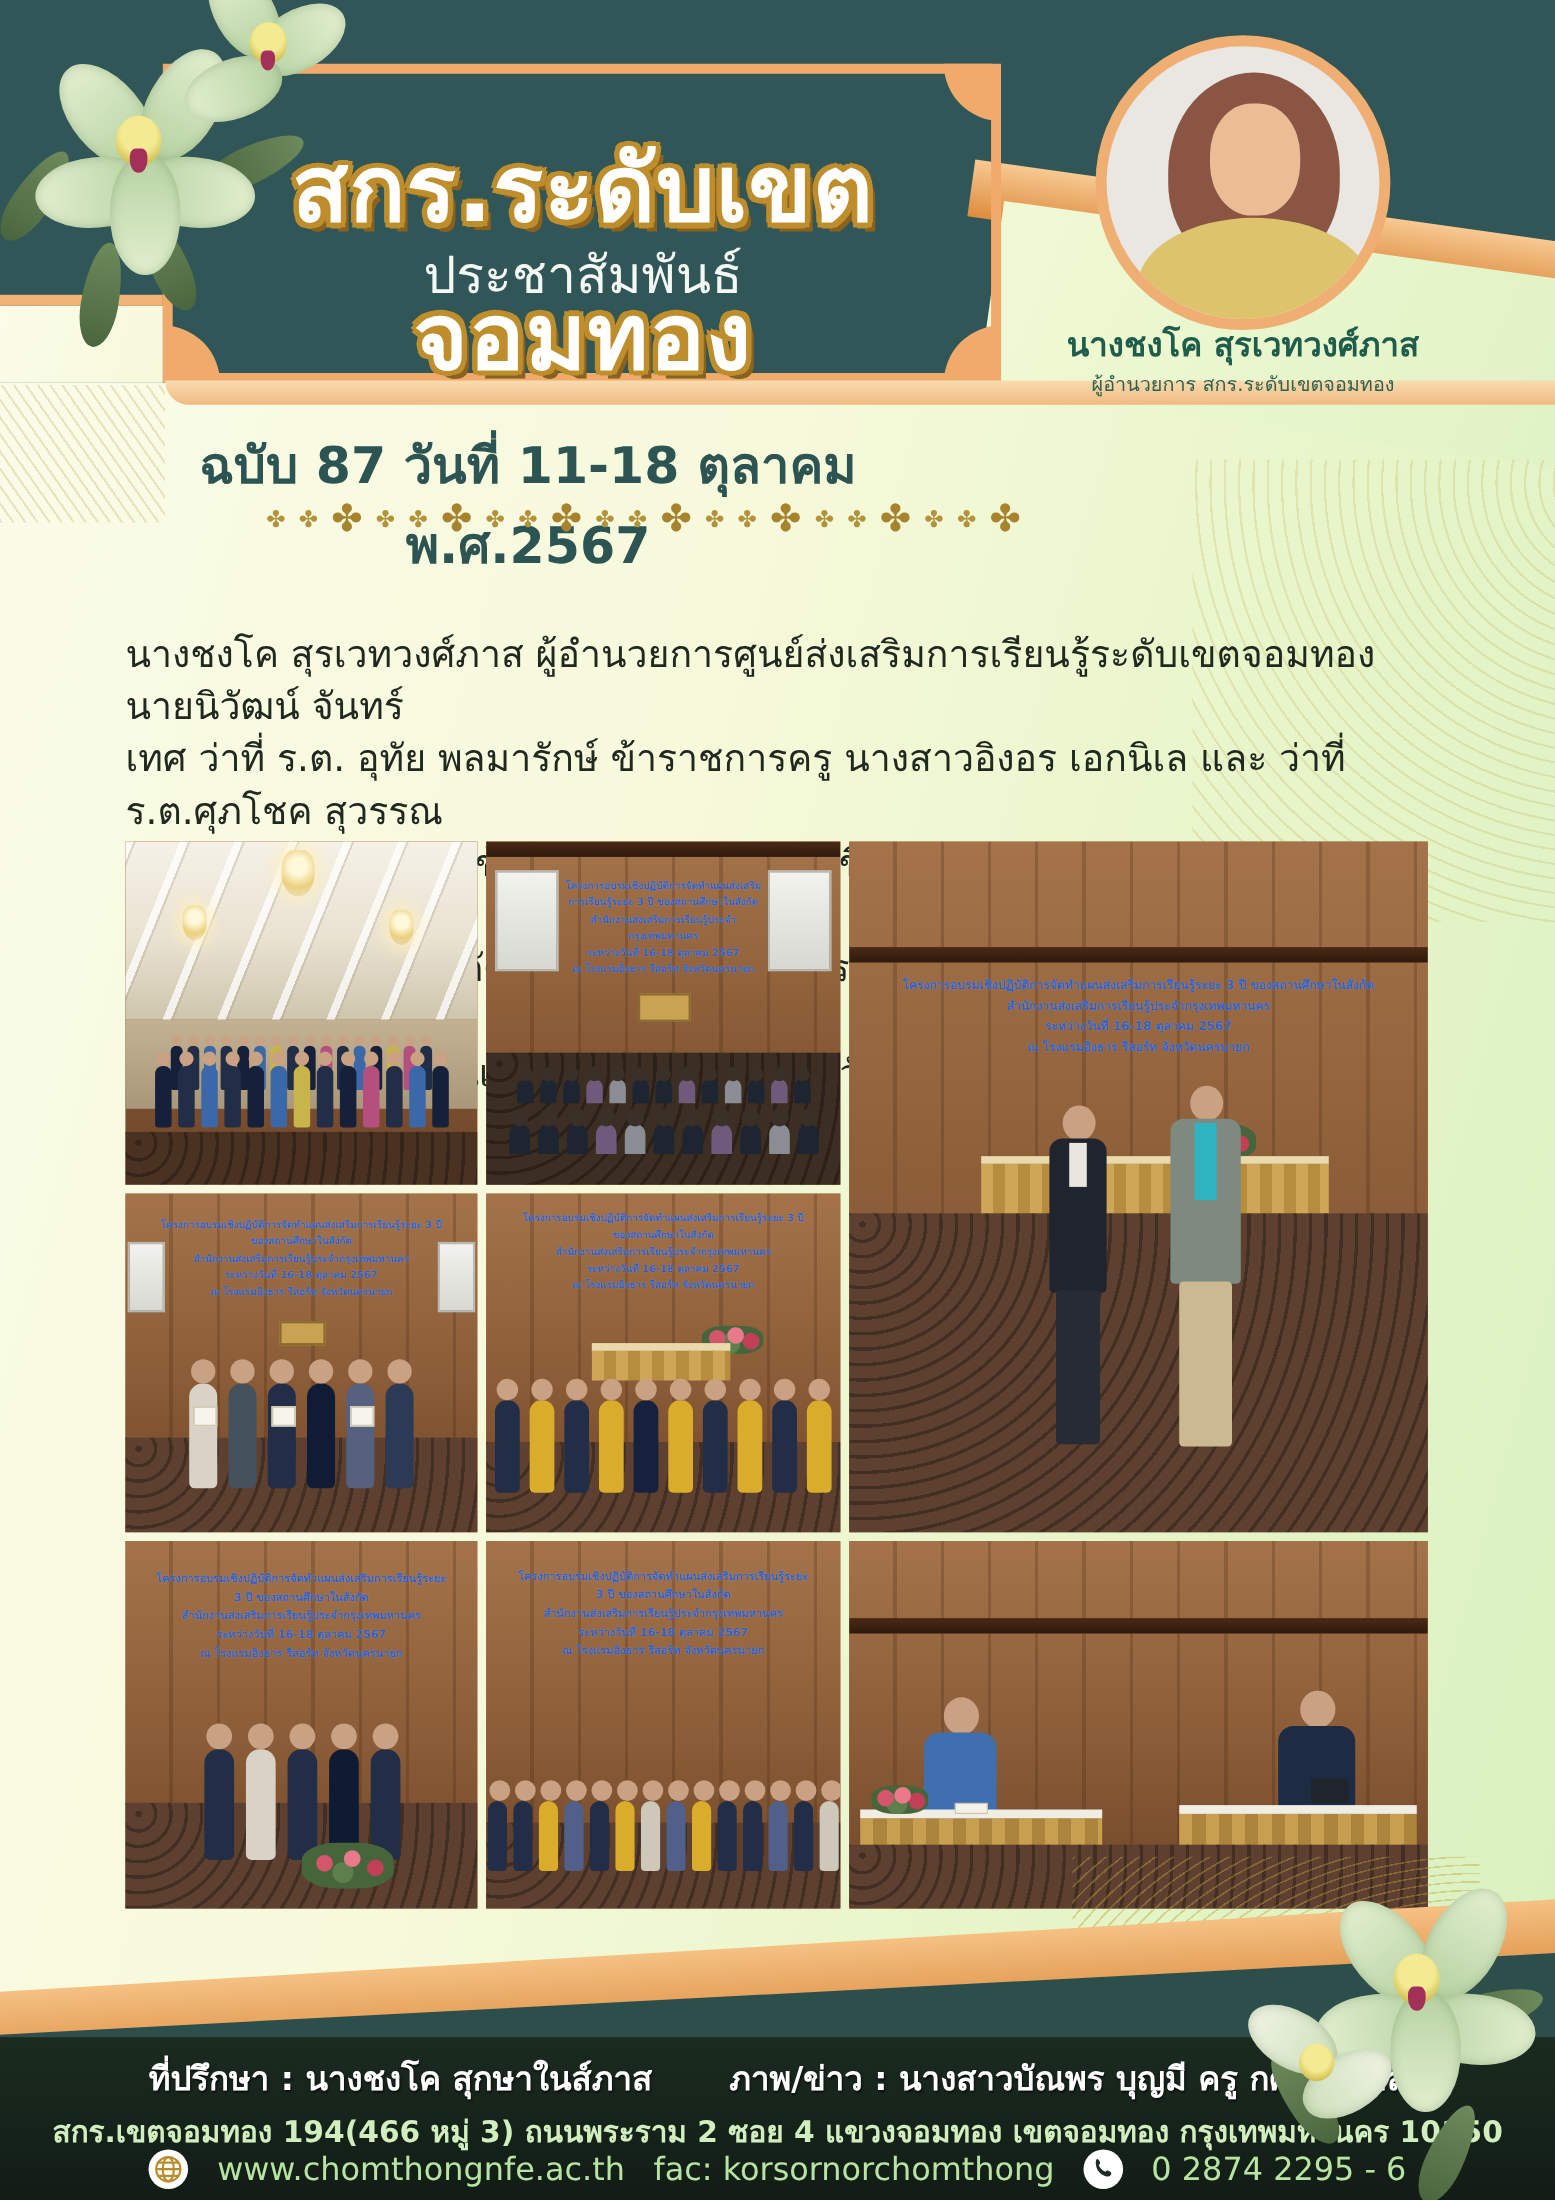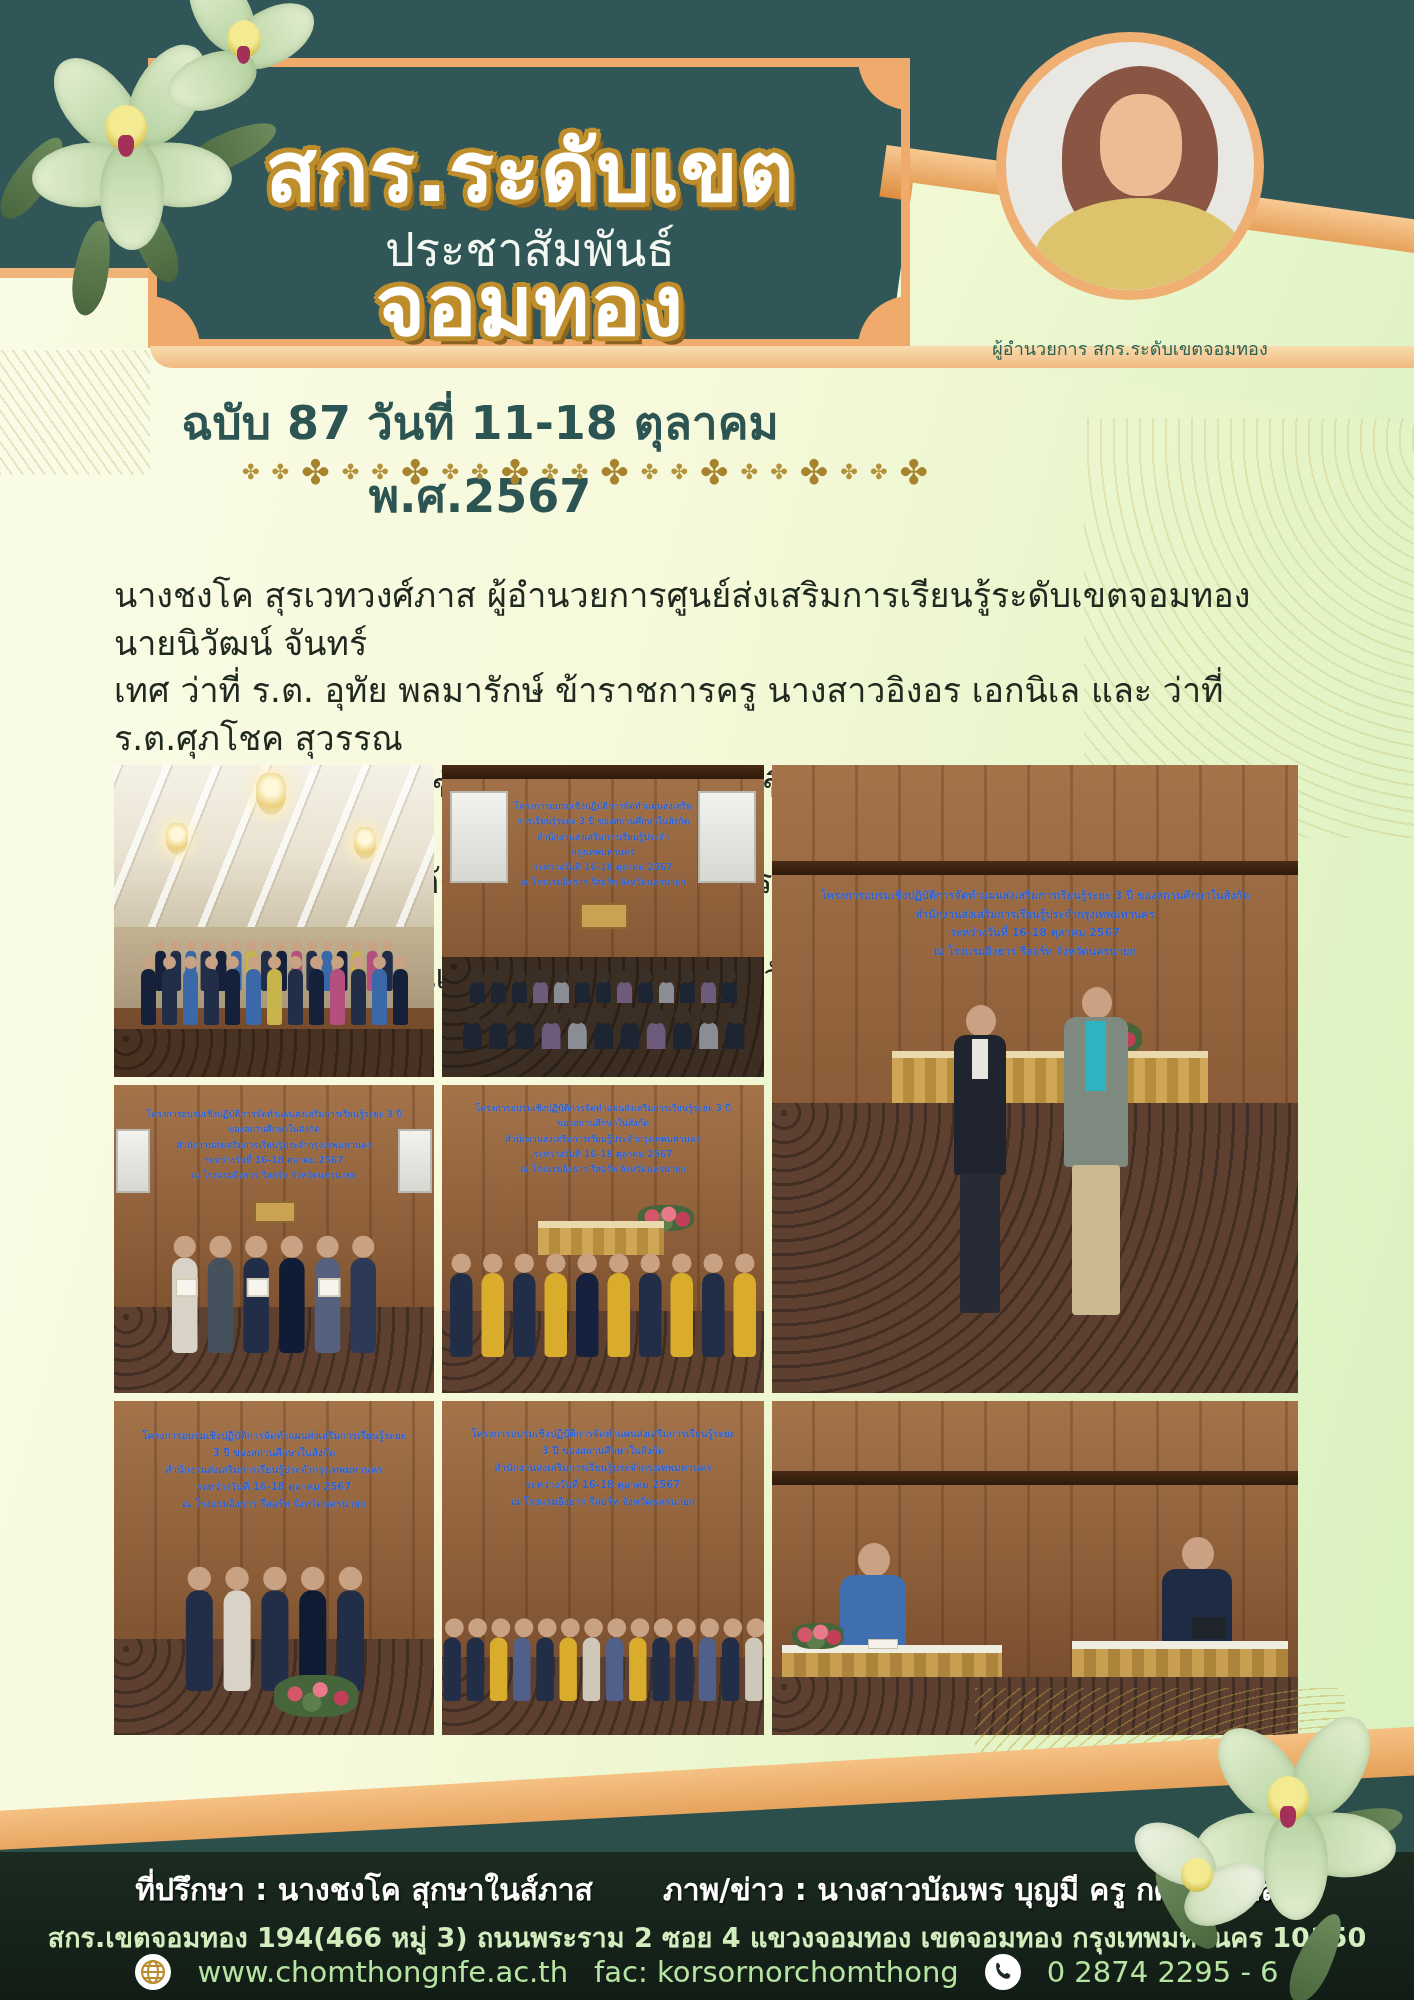--- a/index.html
+++ b/index.html
@@ -161,20 +161,21 @@
   <div class="header-left-cut"></div>
 
   <div class="page-title">สกร.ระดับเขตจอมทอง</div>
   <div class="page-subtitle">ประชาสัมพันธ์</div>
 
   <div class="portrait">
     <div class="hair"></div>
     <div class="face"></div>
     <div class="blouse"></div>
   </div>
+  <div class="director-name">นางชงโค สุรเวทวงศ์ภาส</div>
   <div class="director-title">ผู้อำนวยการ สกร.ระดับเขตจอมทอง</div>
 
   <div class="orchids o-tl">
     <div class="leaf" style="left:30px;top:150px;transform:rotate(35deg);"></div>
     <div class="leaf" style="left:150px;top:210px;transform:rotate(-25deg);"></div>
     <div class="leaf" style="left:230px;top:120px;transform:rotate(65deg);"></div>
     <div class="leaf" style="left:90px;top:240px;transform:rotate(10deg);"></div>
     <div class="petal" style="left:80px;top:70px;transform:rotate(-40deg);"></div>
     <div class="petal" style="left:150px;top:60px;transform:rotate(30deg);"></div>
     <div class="petal" style="left:70px;top:140px;transform:rotate(-95deg);"></div>

